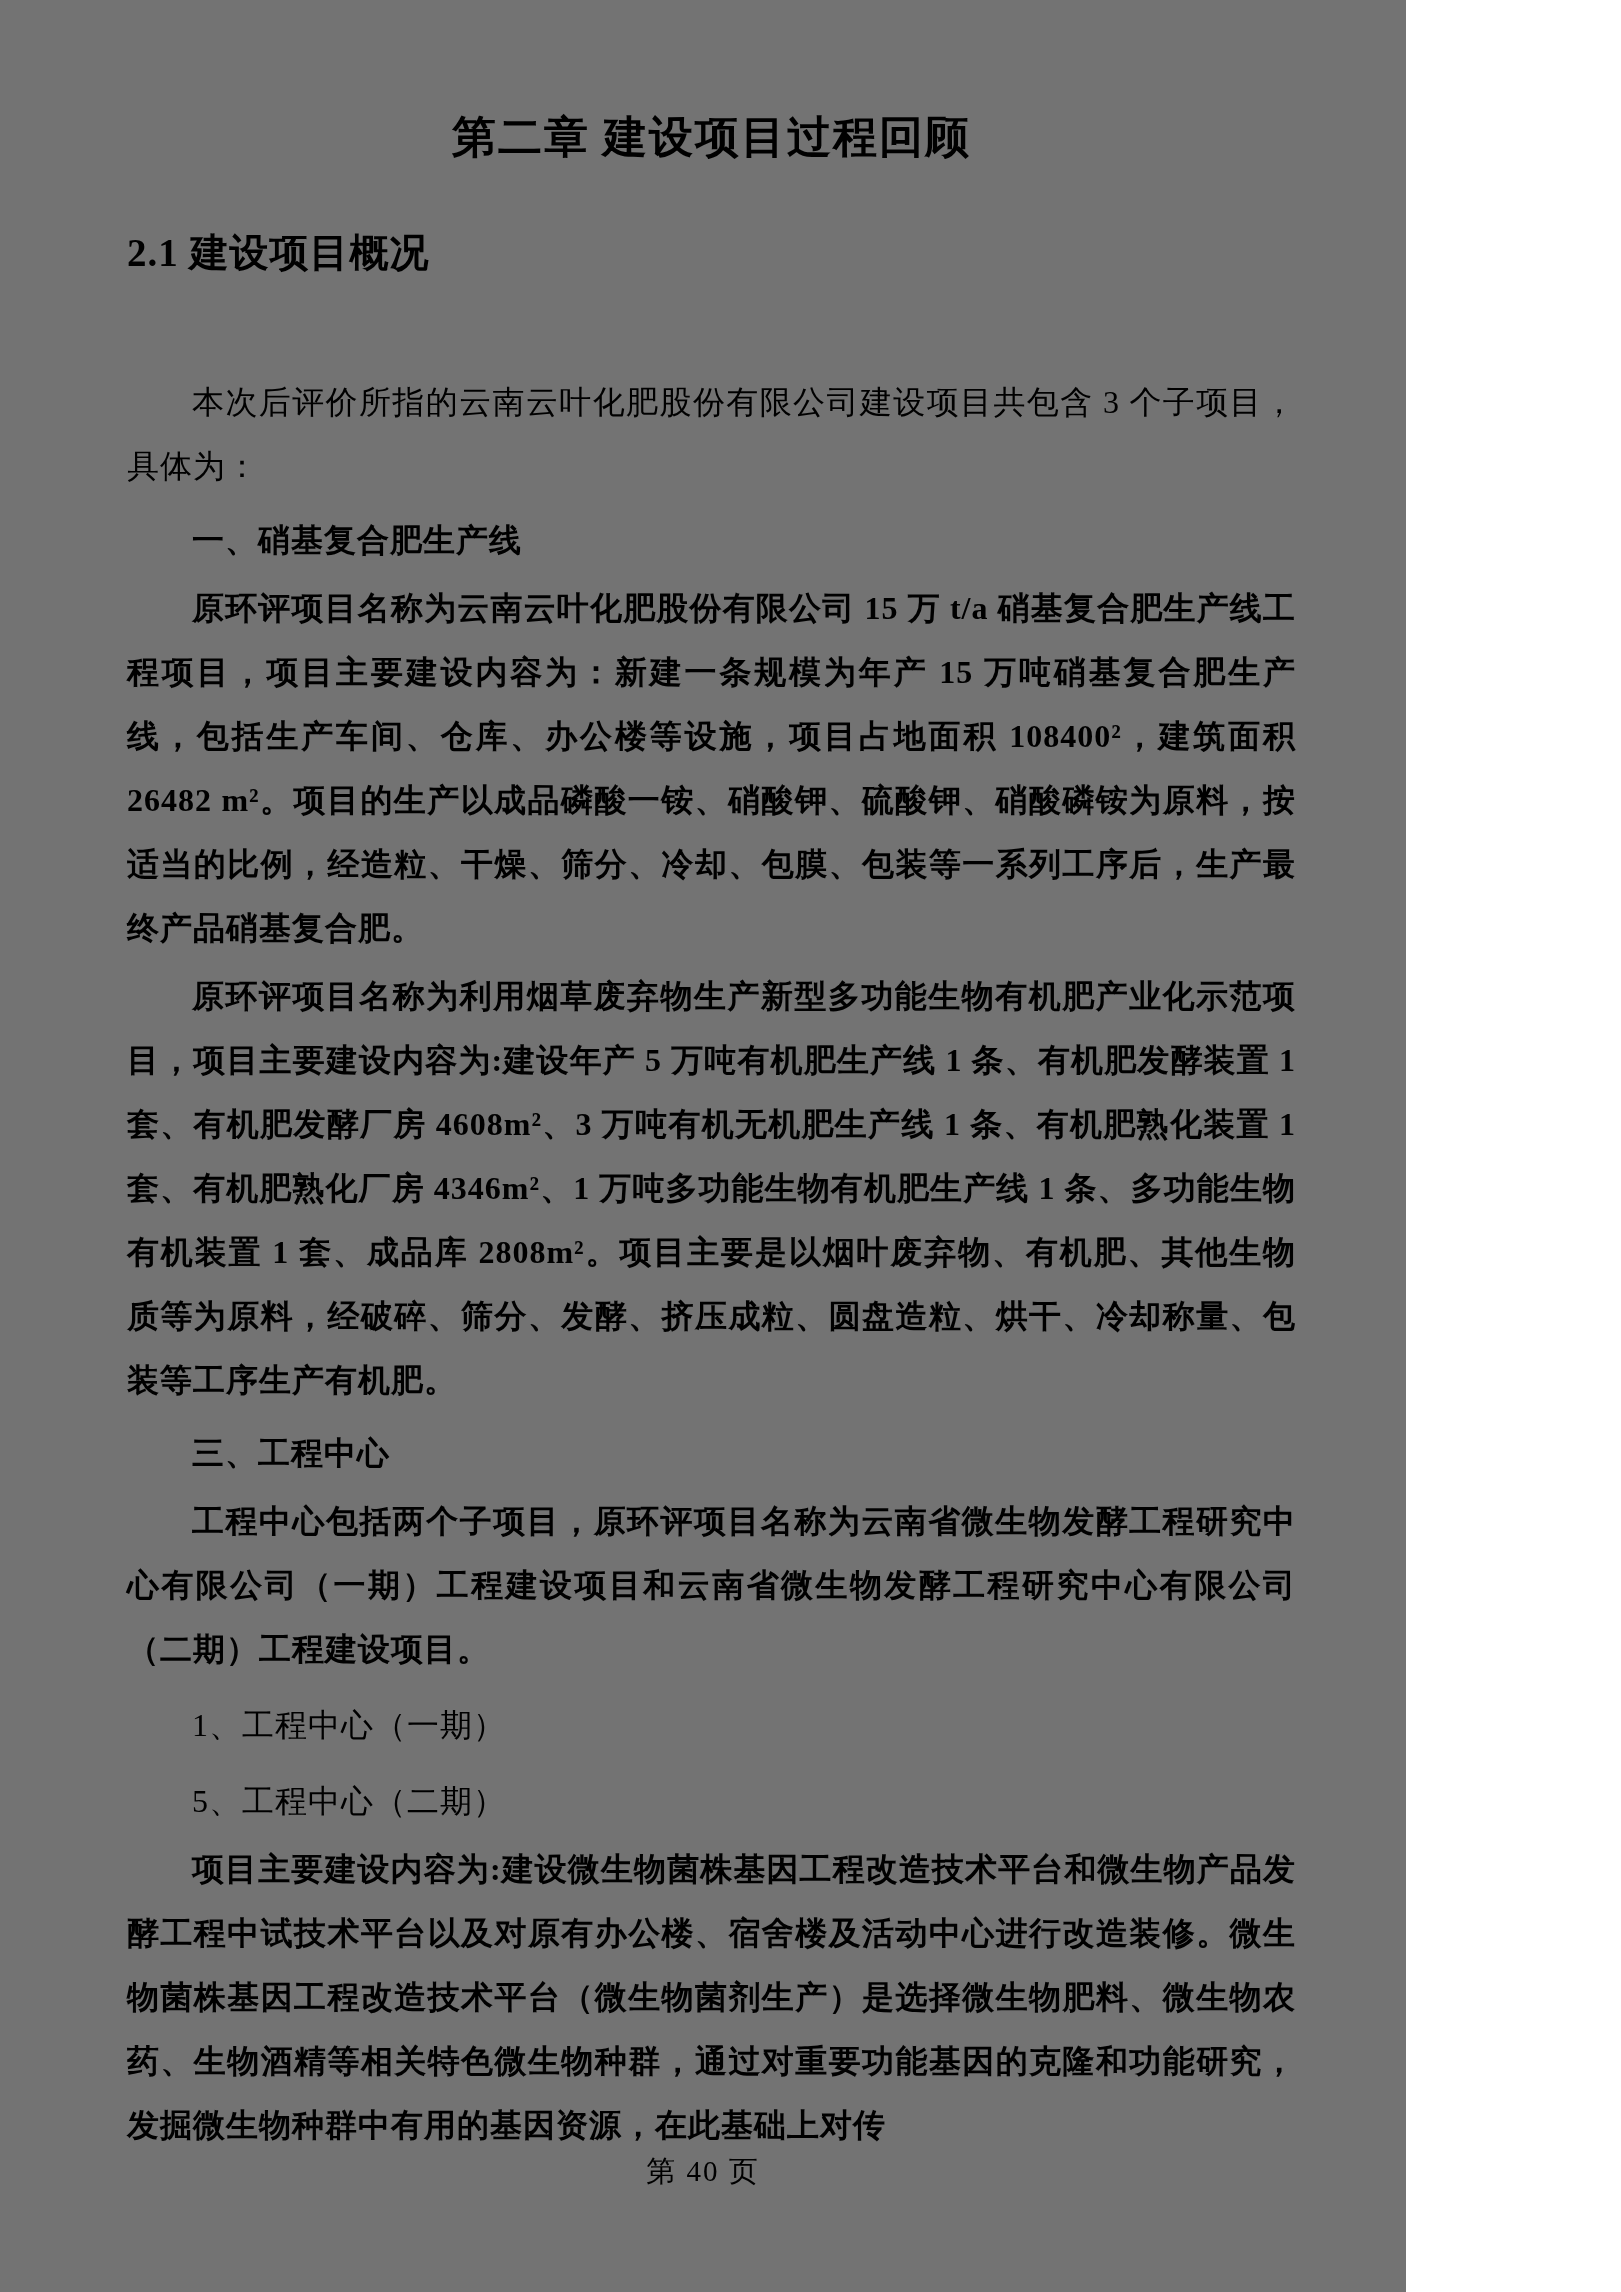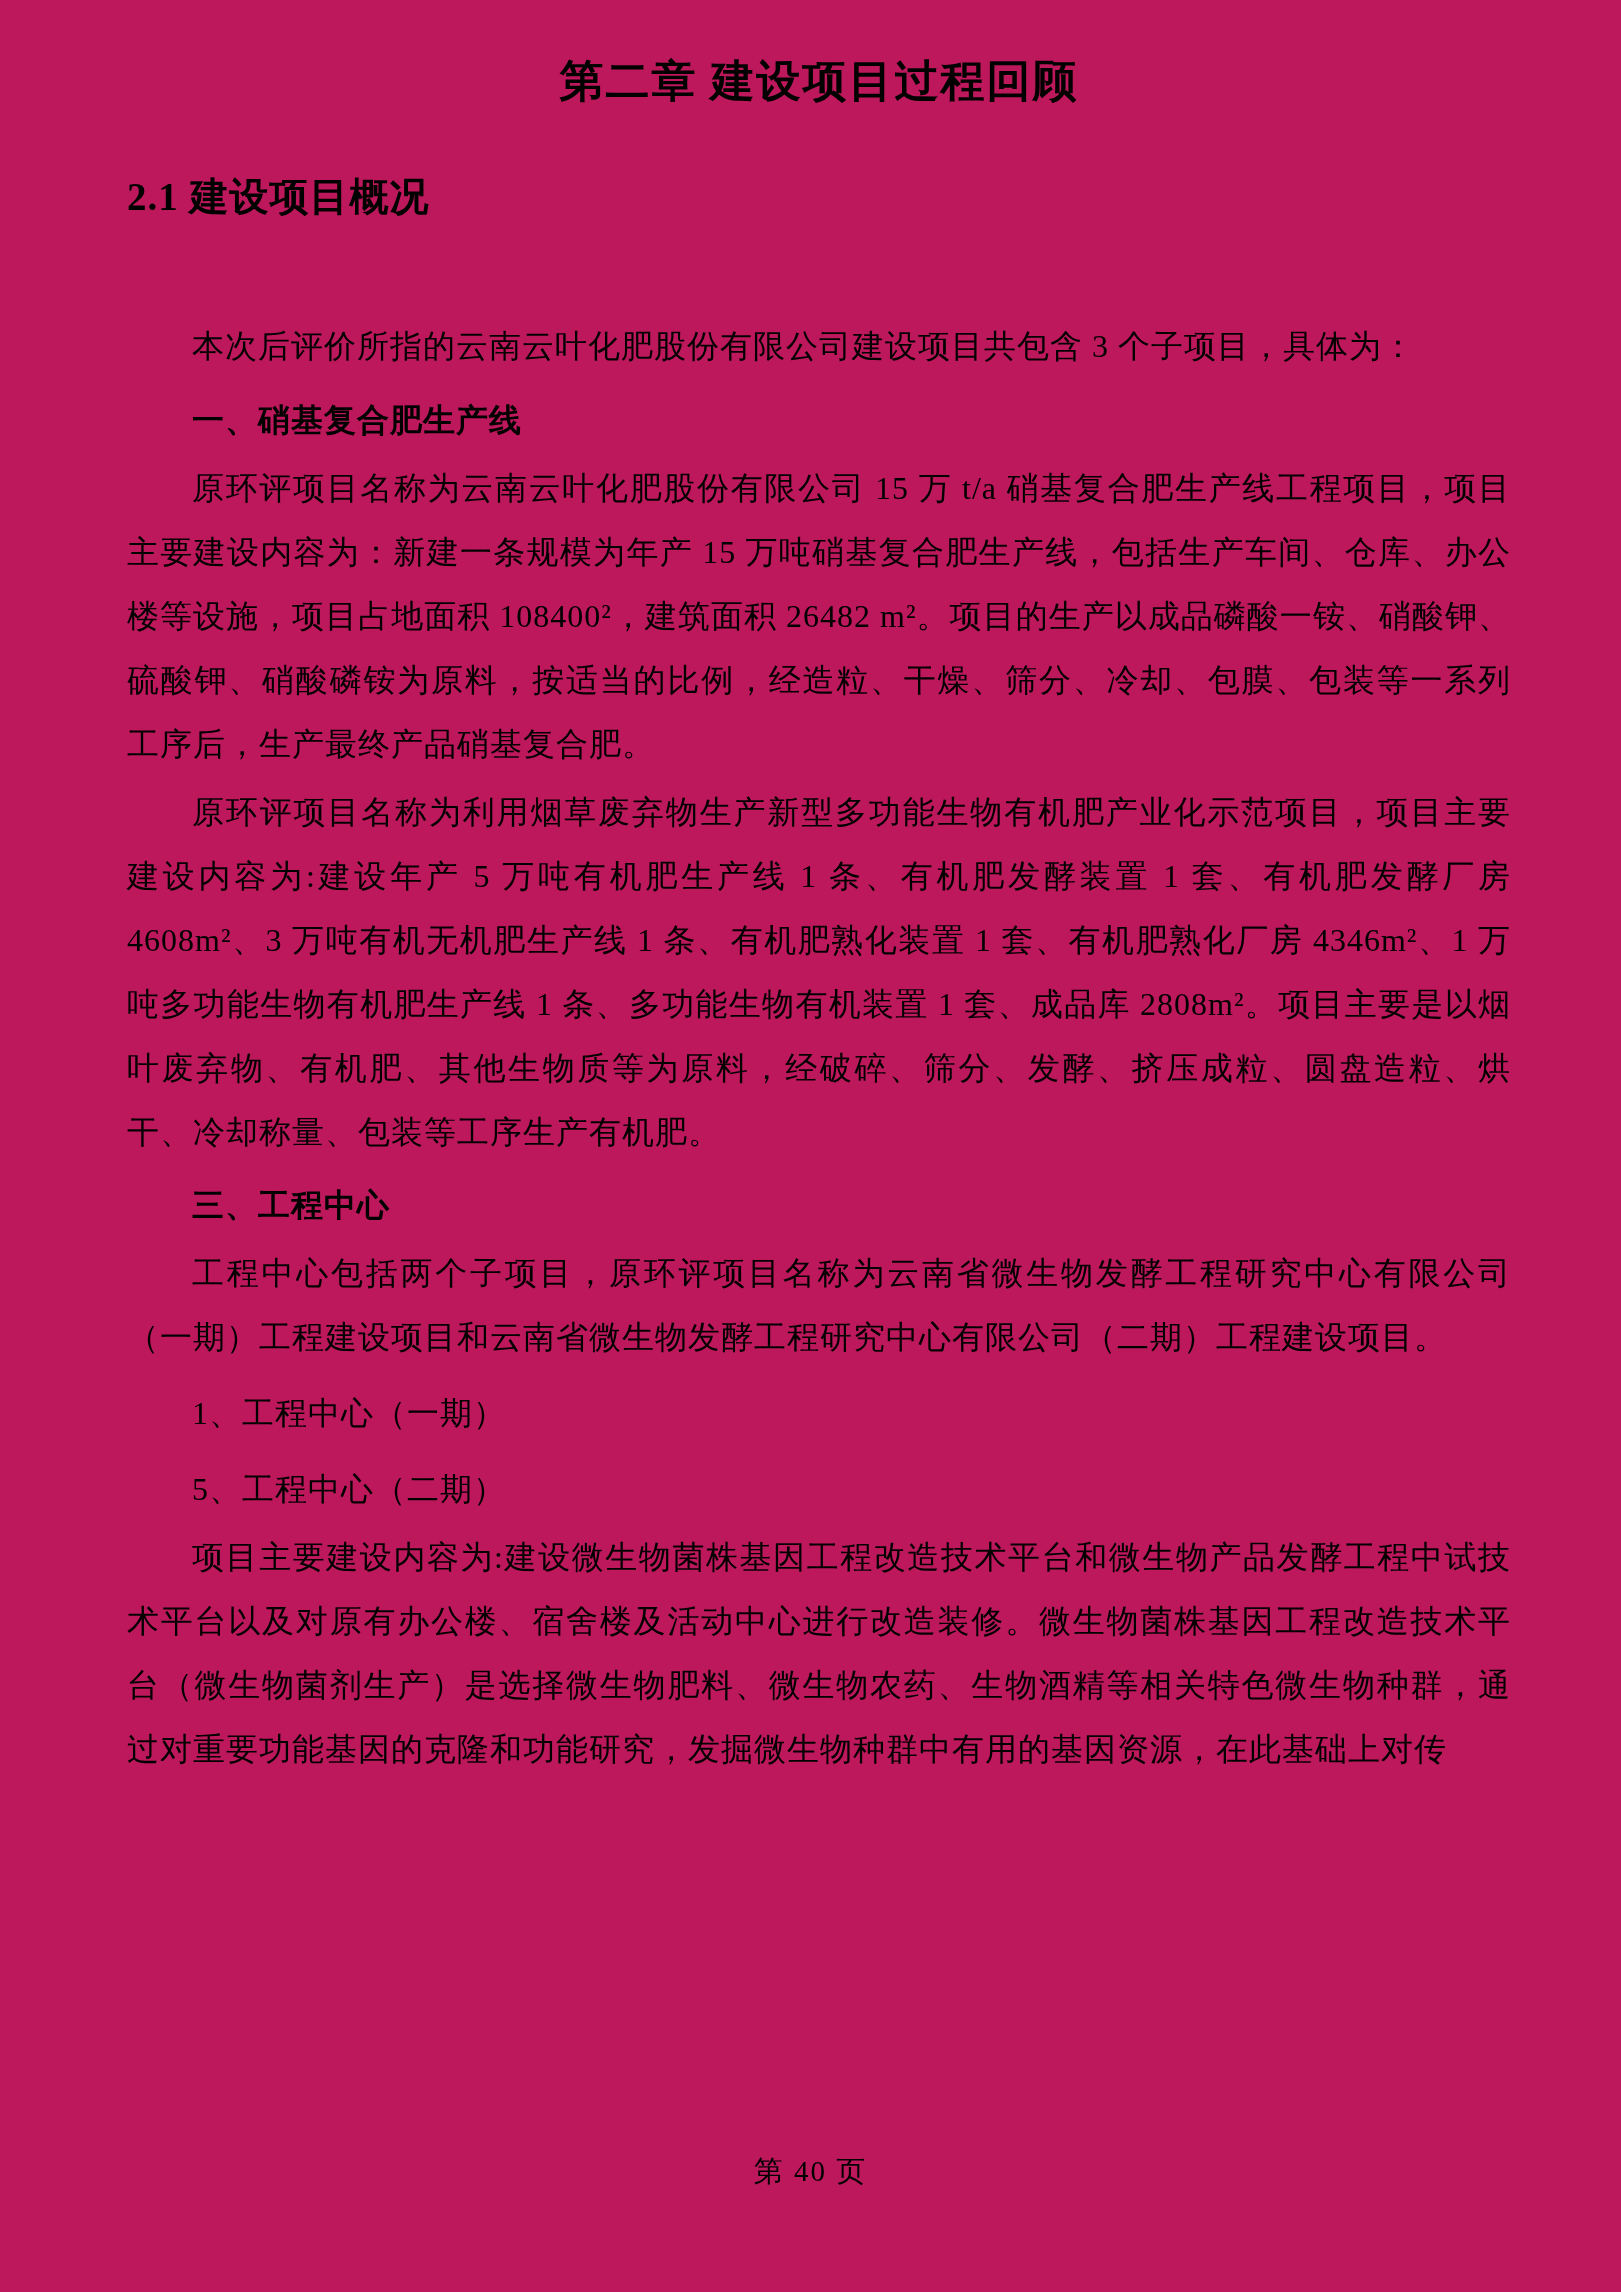--- a/index.html
+++ b/index.html
@@ -10,24 +10,24 @@
   body {
     width: 1621px;
     height: 2293px;
     font-family: "Liberation Serif", "DejaVu Serif", serif;
     color: #000000;
     position: relative;
   }
   .page {
     position: relative;
     box-sizing: border-box;
-    width: 1621px;
+    width: 1406px;
     height: 2293px;
-    background: #be185d;
-    padding: 54px 110px 0 127px;
+    background: #737373;
+    padding: 110px 110px 0 127px;
     overflow: hidden;
   }
   .chapter-title {
     text-align: center;
     font-size: 44px;
     font-weight: bold;
     line-height: 1.25;
     margin: 0;
     letter-spacing: 2px;
   }
@@ -51,20 +51,21 @@
   }
   .subhead {
     font-weight: bold;
     margin-top: 9.8px;
   }
   .subitem {
     margin-top: 11.8px;
   }
   .para {
     margin-top: 3.9px;
+    font-weight: bold;
   }
   .footer {
     position: absolute;
     left: 0;
     right: 0;
     top: 2152px;
     text-align: center;
     font-size: 29px;
     letter-spacing: 2px;
   }

